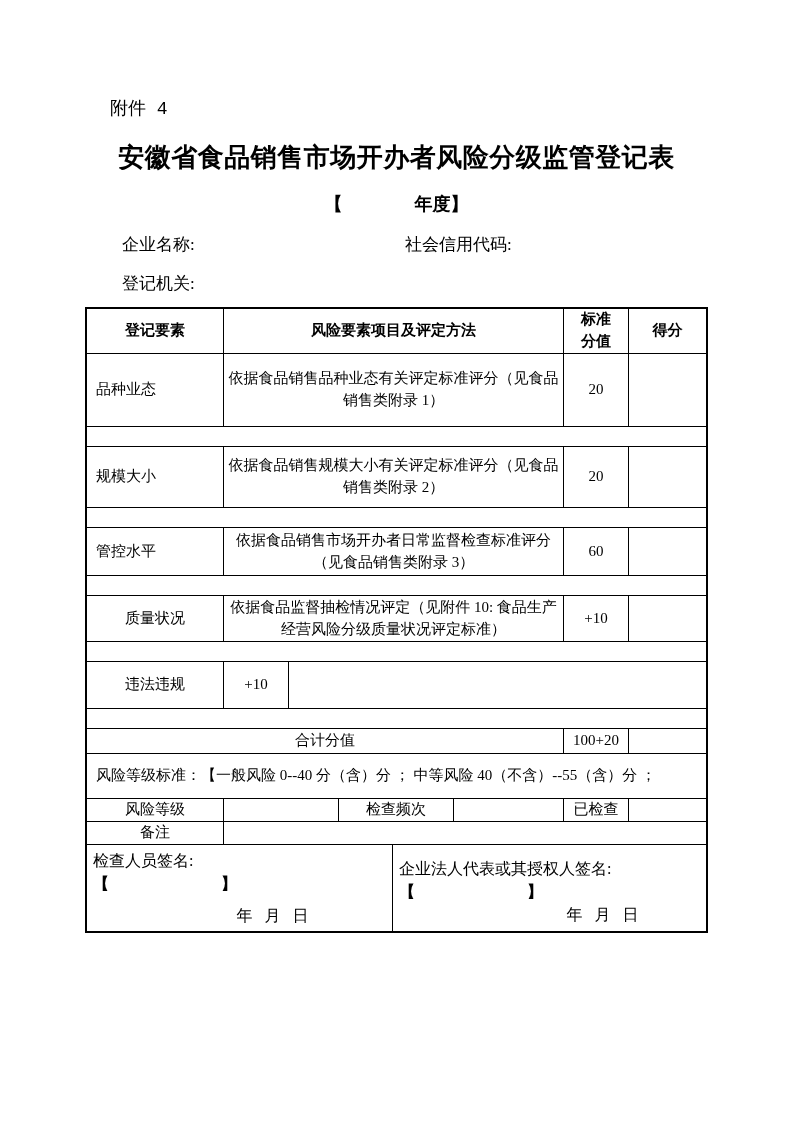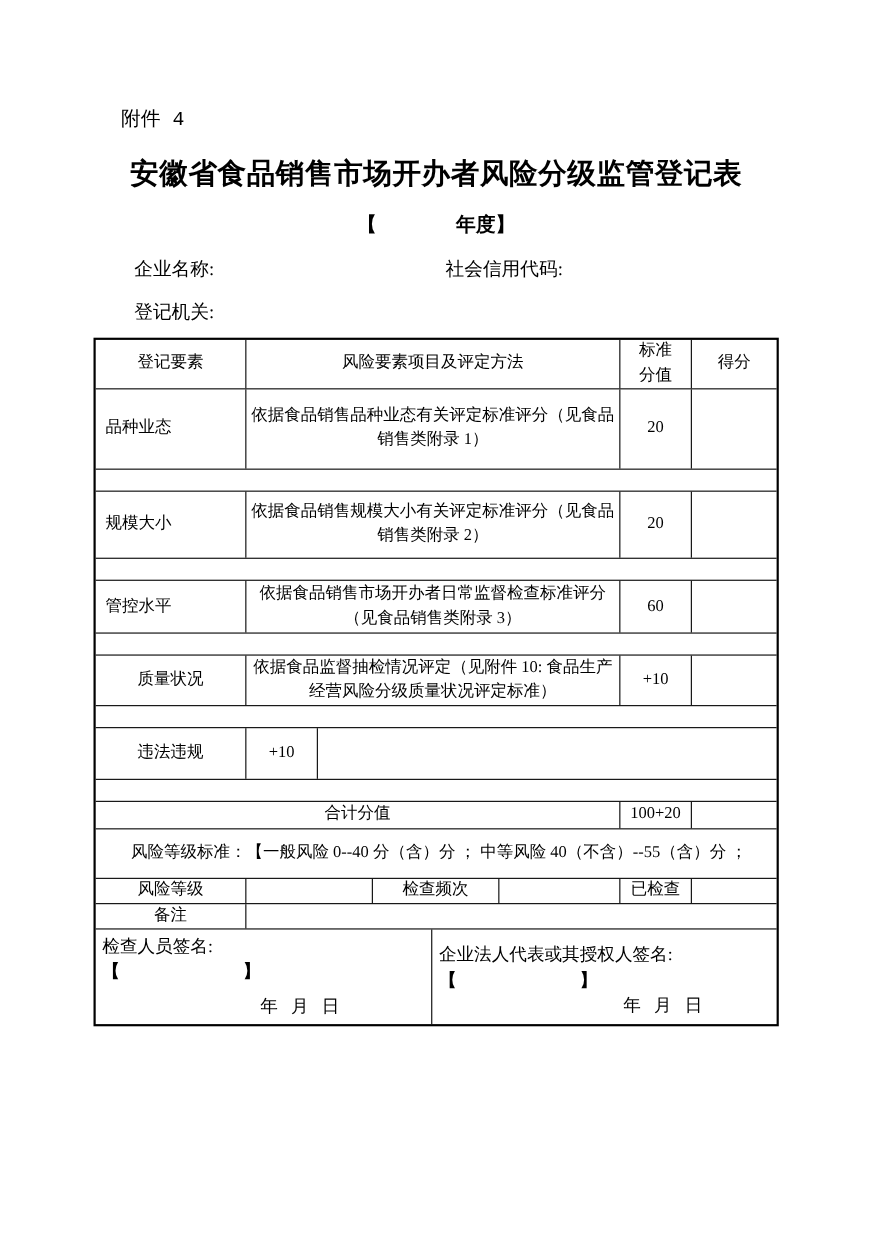--- a/index.html
+++ b/index.html
@@ -54,38 +54,38 @@
 
   .c1 { flex: 0 0 137px; }
   .c2 { flex: 0 0 340px; }
   .c3 { flex: 0 0 65px; }
   .c4 { flex: 0 0 77px; }
 
   .center { text-align: center; align-items: center; }
   .leftpad { padding-left: 9px; text-align: left; }
   .prewrap { white-space: pre-line; }
 
-  .header-row { height: 45px; font-weight: normal; }
+  .header-row { height: 45px; font-weight: bold; }
   .header-row .cell { justify-content: center; }
 
   .r-variety  { height: 73px; }
   .r-scale    { height: 61px; }
   .r-control  { height: 48px; }
   .r-quality  { height: 46px; }
   .r-violation{ height: 47px; }
 
   .sep-row { height: 17px; }
   .sep-row .cell { flex: 1 1 auto; }
 
   .total-row { height: 25px; }
   .total-span { flex: 0 0 477px; }
 
   .standard-row { height: 45px; }
   .standard-cell { flex: 1 1 auto; justify-content: center; }
-  .standard-cell .l1 { text-align: center; padding-left: 5px; }
+  .standard-cell .l1 { text-align: left; padding-left: 5px; }
   .standard-cell .l2 { text-align: center; }
 
   .level-row { height: 23px; }
   .lv1 { flex: 0 0 137px; } .lv2 { flex: 0 0 115px; }
   .lv3 { flex: 0 0 115px; } .lv4 { flex: 0 0 110px; }
   .lv5 { flex: 0 0 65px; }  .lv6 { flex: 0 0 77px; }
 
   .remark-row { height: 23px; }
   .remark-span { flex: 1 1 auto; }
 

